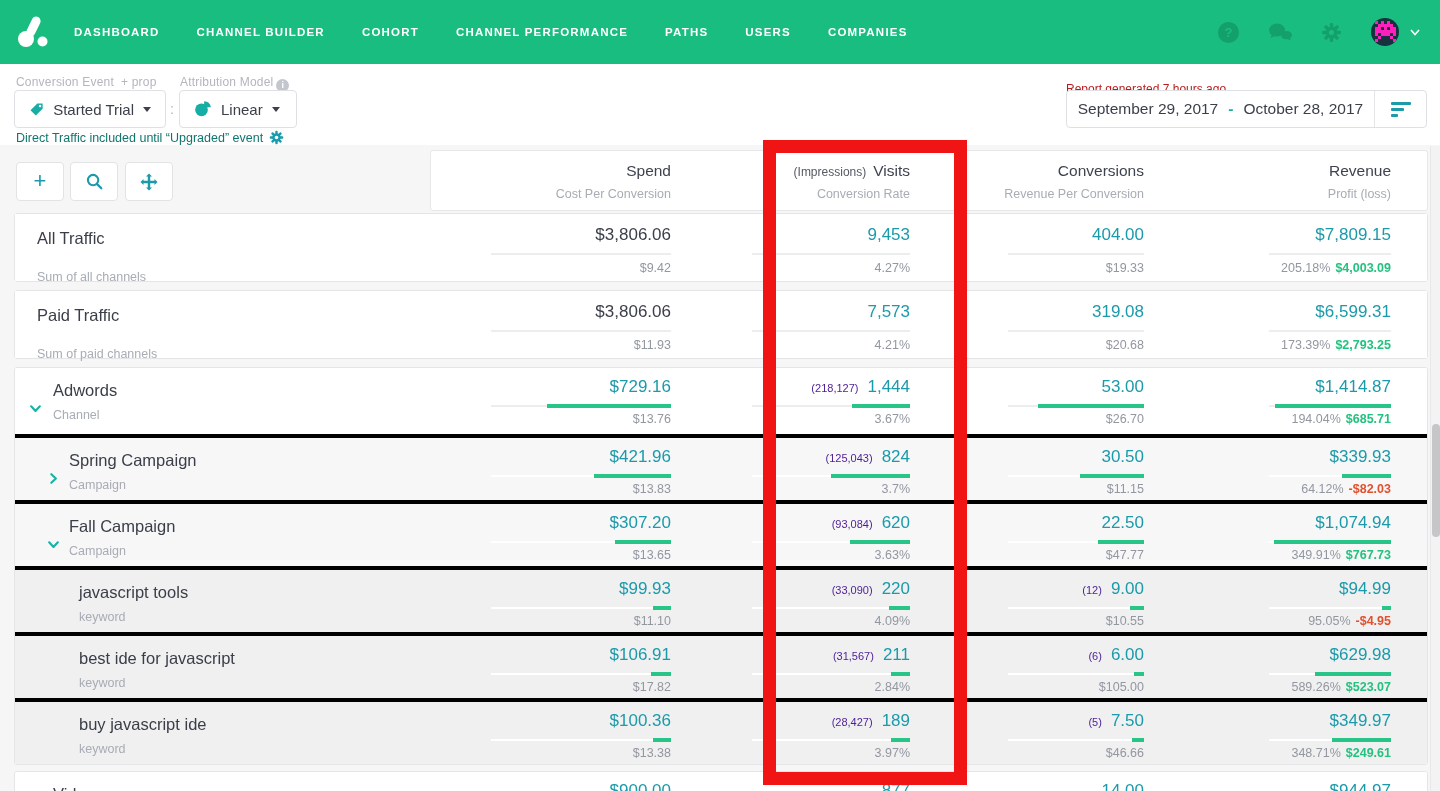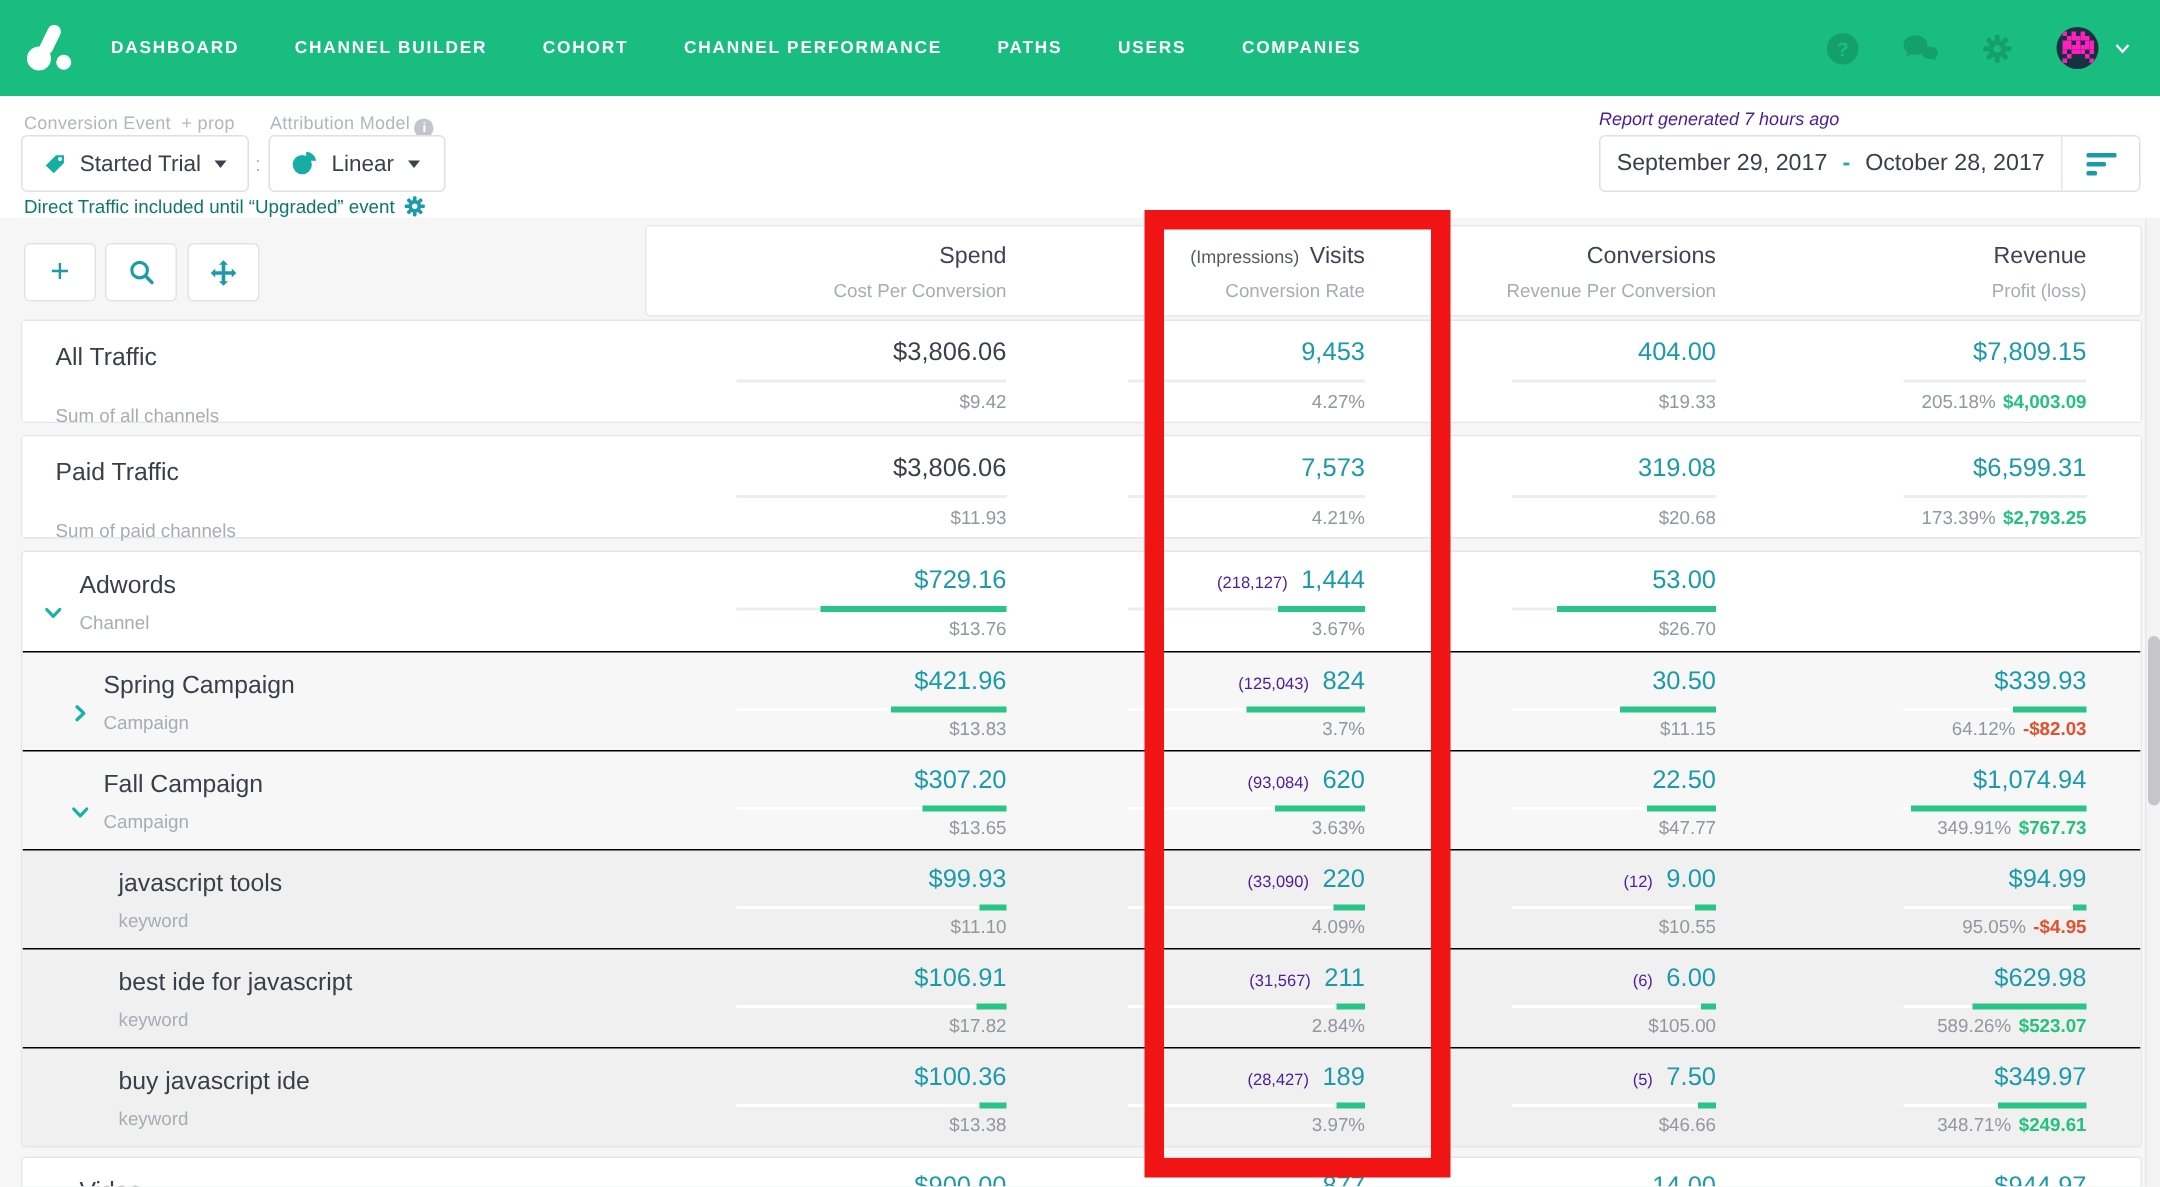--- a/index.html
+++ b/index.html
@@ -27,21 +27,21 @@
 
   
   .filterbar { position:absolute; left:0; top:64px; width:100%; height:81px; background:#fff; z-index:4; }
   .f-label { position:absolute; top:11px; font-size:12px; color:#b3b6bd; letter-spacing:.2px; }
   .f-label .info { display:inline-block; width:13px; height:13px; border-radius:50%; background:#c3c6cc; color:#fff; font-size:9px; font-weight:700; text-align:center; line-height:13px; vertical-align:-2px; margin-left:3px; }
   .dropdown { position:absolute; top:26px; height:38px; background:#fff; border:1px solid #dfe0e3; border-radius:4px; display:flex; align-items:center; padding:0 14px; gap:9px; cursor:pointer; }
   .dd-text { font-size:15px; color:#3b3f4a; white-space:nowrap; }
   .caret-dn { width:0; height:0; border-left:4.5px solid transparent; border-right:4.5px solid transparent; border-top:5px solid #3d414b; }
   .f-colon { position:absolute; left:170px; top:37px; color:#b3b6bd; font-size:14px; }
   .f-note { position:absolute; left:16px; top:66px; font-size:12.5px; color:#0f766e; display:flex; align-items:flex-end; gap:6px; }
-  .f-right-label { position:absolute; left:1066px; top:8px; font-size:12px; color:#4c1d95;font-style:italic; }
+  .f-right-label { position:absolute; left:1066px; top:18px; font-size:12px; color:#b91c1c; }
   .datebox { position:absolute; left:1066px; top:26px; width:361px; height:38px; border:1px solid #dfe0e3; border-radius:4px; background:#fff; display:flex; align-items:center; cursor:pointer; }
   .datebox .dates { flex:1; display:flex; align-items:center; justify-content:center; gap:10px; font-size:15.5px; color:#3b3f4a; }
   .date-dash { color:#18b39a; font-weight:700; }
   .datebox .filter-btn { width:52px; height:100%; border-left:1px solid #e4e5e7; display:flex; flex-direction:column; align-items:center; justify-content:center; gap:3px; }
   .filter-btn i { display:block; height:3px; background:#1b9aaa; border-radius:1px; }
 
   
   .toolbtn { position:absolute; top:162px; width:48px; height:39px; background:#fff; border:1px solid #e2e3e5; border-radius:4px; display:flex; align-items:center; justify-content:center; cursor:pointer; color:#1b9aaa; }
   .toolbtn.plus { font-size:22px; font-weight:400; padding-bottom:2px; }
 
@@ -53,21 +53,21 @@
   .h-sub { font-size:12.5px; color:#a8acb4; margin-top:7px; }
 
   .card { position:absolute; left:14px; width:1414px; background:#fff; border:1px solid #e4e5e7; border-radius:3px; }
   #card-all  { top:213px; height:69px; }
   #card-paid { top:290px; height:69px; }
   #card-group{ top:367px; height:398px; overflow:hidden; }
   #card-partial { top:771px; height:21px; overflow:hidden; border-radius:3px 3px 0 0; }
 
   .row { position:relative; height:66px; background:#fff; }
   .row.tall { height:67px; }
-  #card-group .row + .row { border-top:1px solid #000000; }
+  #card-group .row + .row { border-top:4px solid #000000; }
   .row.lv-campaign { background:#f7f7f8; }
   .row.lv-keyword  { background:#f0f0f1; }
 
   .row-title { position:absolute; top:13px; font-size:16.5px; color:#3a3e48; white-space:nowrap; }
   .row-sub   { position:absolute; top:40px; font-size:12.5px; color:#a8acb4; }
   .row.tall .row-title { top:15px; } .row.tall .row-sub { top:56px; }
   .lv-total .row-title,  .lv-total .row-sub  { left:22px; }
   .lv-channel .row-title,.lv-channel .row-sub{ left:38px; }
   .lv-campaign .row-title,.lv-campaign .row-sub{ left:54px; }
   .lv-keyword .row-title,.lv-keyword .row-sub { left:64px; }
@@ -308,20 +308,27 @@
           </div>
       <div class="cs"><span class="pct">3.67%</span></div>
     </div>
     <div class="cell c2">
       <div class="cv"><span class="val">53.00</span></div>
       <div class="divider">
             <i class="bar" style="width: 78%;"></i>
           </div>
       <div class="cs"><span class="pct">$26.70</span></div>
     </div>
+    <div class="cell c3">
+      <div class="cv"><span class="val">$1,414.87</span></div>
+      <div class="divider">
+            <i class="bar" style="width: 95%;"></i>
+          </div>
+      <div class="cs"><span class="pct">194.04%</span><span class="profit pos">$685.71</span></div>
+    </div>
   </div>
 
   <div class="row lv-campaign">
     <span class="chev right">
       <svg width="13" height="13" viewBox="0 0 12 12">
             <polyline points="2,4 6,8.2 10,4" fill="none" stroke="currentColor" stroke-width="2" stroke-linecap="round" stroke-linejoin="round"></polyline>
           </svg>
     </span>
     <div class="row-title">Spring Campaign</div>
     <div class="row-sub">Campaign</div>

